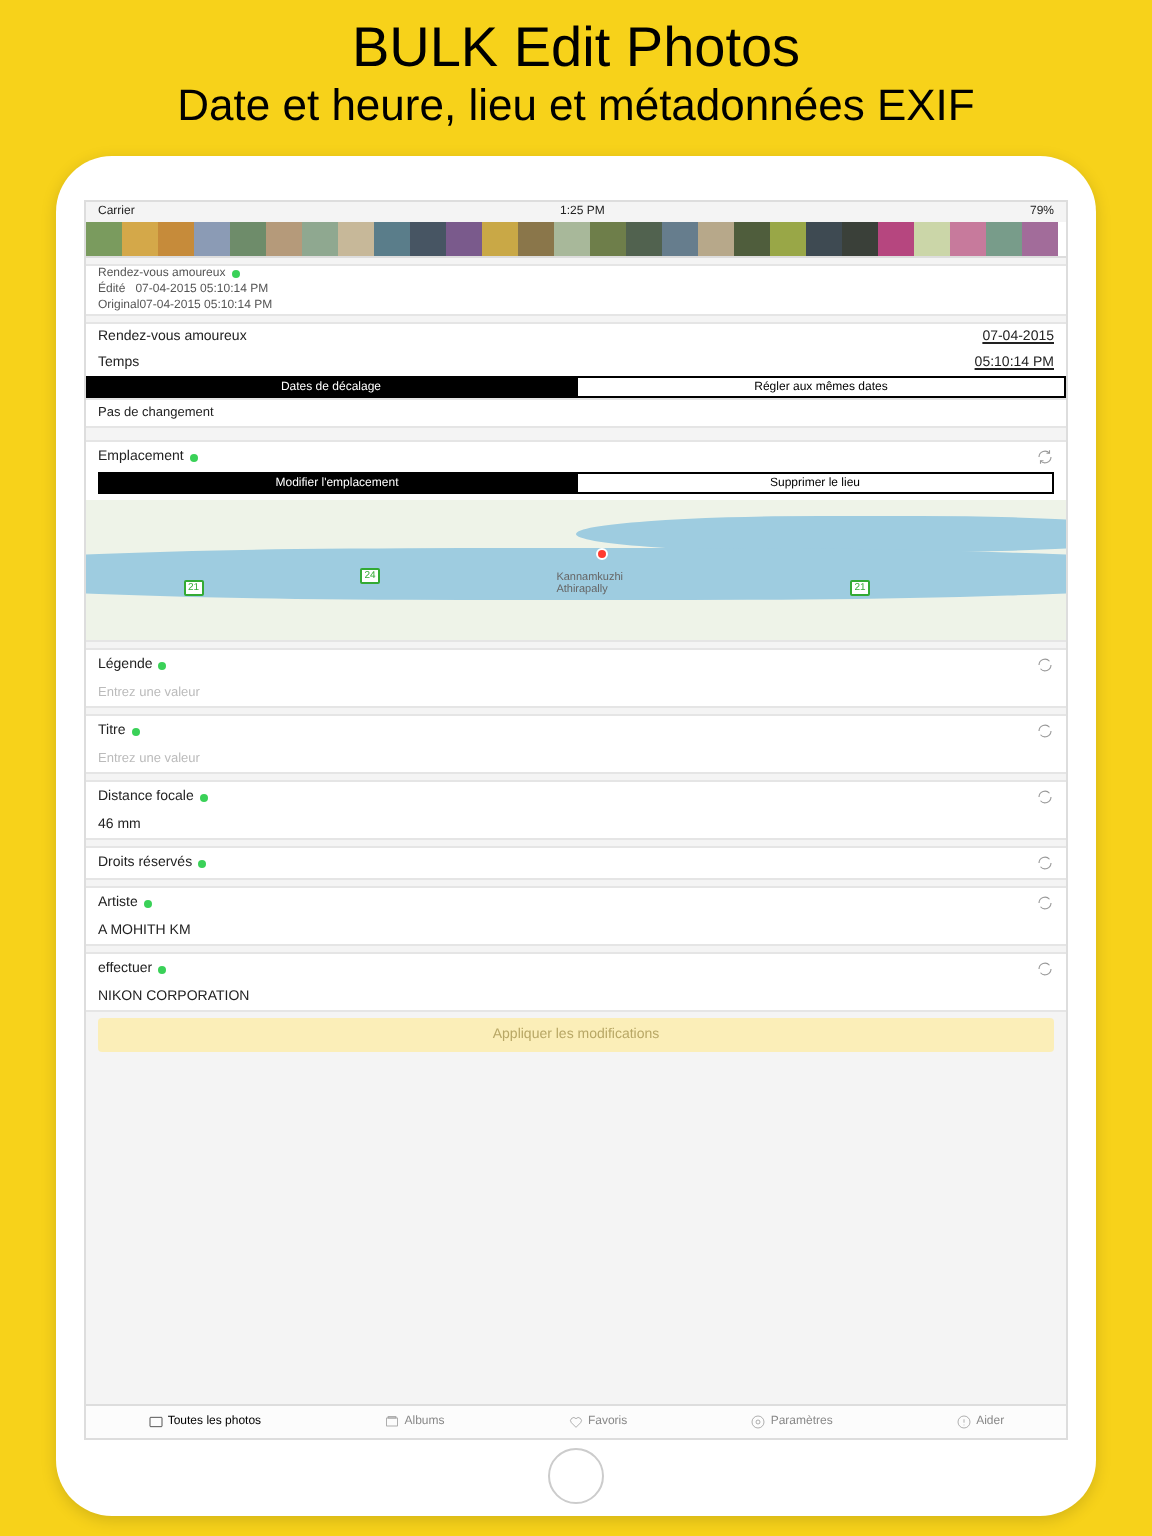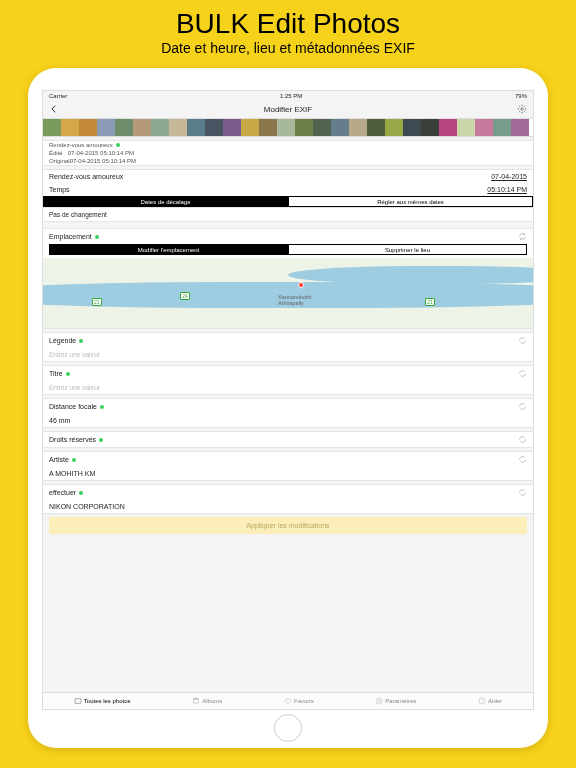--- a/index.html
+++ b/index.html
@@ -1,19 +1,19 @@
 <!DOCTYPE html>
 <html><head>
 <meta charset="utf-8">
 <style>
 *{margin:0;padding:0;box-sizing:border-box;font-family:-apple-system,Helvetica,Arial,sans-serif}
 body{background:#f7d21a;width:576px;height:768px;overflow:hidden}
 .promo{text-align:center;padding:8px 0 6px}
 .promo h1{font-size:28px;font-weight:400;color:#000}
-.promo h2{font-size:14px;font-weight:400;color:#000}
+.promo h2{font-size:22px;font-weight:400;color:#000}
 .ipad{background:#fff;border-radius:28px;width:520px;height:680px;margin:6px auto 0;padding:22px 14px 0;position:relative;box-shadow:0 2px 8px rgba(0,0,0,0.15)}
 .home-btn{position:absolute;bottom:6px;left:50%;transform:translateX(-50%);width:28px;height:28px;border:1.5px solid #ccc;border-radius:50%}
 .screen{background:#f4f4f4;width:100%;height:620px;overflow:hidden;font-size:7px;color:#222;position:relative;border:1px solid #ddd}
 .status{display:flex;justify-content:space-between;padding:2px 6px;font-size:6px;background:#f4f4f4}
 .navbar{display:flex;align-items:center;justify-content:space-between;padding:3px 6px;background:#f4f4f4;border-bottom:1px solid #ddd}
 .navbar .title{font-size:8px;font-weight:500}
 .back svg,.gear svg{width:10px;height:10px;stroke:#000;fill:none}
 .thumbs{display:flex;height:18px;background:#fff;border-bottom:1px solid #ddd;overflow:hidden}
 .thumb{flex:0 0 18px;height:18px}
 .section{background:#fff;border-top:1px solid #e5e5e5;border-bottom:1px solid #e5e5e5;margin-top:3px}
@@ -53,30 +53,20 @@
 
 <div class="ipad">
   <div class="screen">
 
     <div class="status">
       <span>Carrier</span>
       <span>1:25 PM</span>
       <span>79%</span>
     </div>
 
-    <div class="navbar">
-      <span class="back"><svg viewBox="0 0 24 24">
-            <path d="M15 4l-8 8 8 8" stroke-width="2"></path>
-          </svg></span>
-      <span class="title">Modifier EXIF</span>
-      <span class="gear"><svg viewBox="0 0 24 24">
-            <circle cx="12" cy="12" r="3"></circle>
-            <path d="M12 2v3M12 19v3M4.2 4.2l2.1 2.1M17.7 17.7l2.1 2.1M2 12h3M19 12h3M4.2 19.8l2.1-2.1M17.7 6.3l2.1-2.1" stroke-width="1.5"></path>
-          </svg></span>
-    </div>
 
     <div class="thumbs" id="thumbs">
         <div class="thumb" style="background: rgb(122, 155, 94);"></div>
         <div class="thumb" style="background: rgb(212, 168, 73);"></div>
         <div class="thumb" style="background: rgb(198, 139, 58);"></div>
         <div class="thumb" style="background: rgb(139, 155, 181);"></div>
         <div class="thumb" style="background: rgb(110, 140, 106);"></div>
         <div class="thumb" style="background: rgb(181, 154, 122);"></div>
         <div class="thumb" style="background: rgb(143, 168, 144);"></div>
         <div class="thumb" style="background: rgb(199, 184, 153);"></div>

